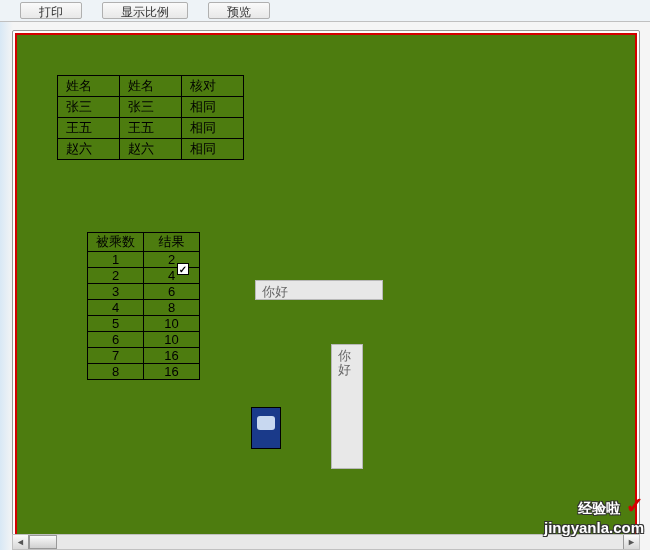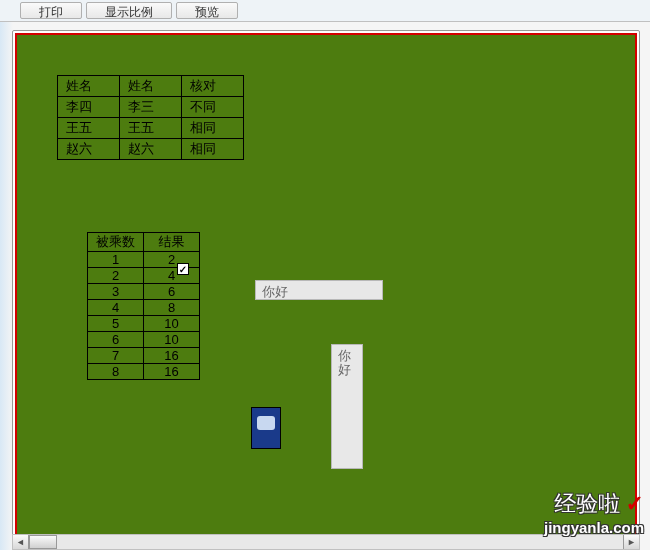--- a/index.html
+++ b/index.html
@@ -7,21 +7,21 @@
       font-family: "Microsoft YaHei", "SimSun", sans-serif;
       font-size: 12px;
       background: linear-gradient(to right, #d8e8f5 0%, #f5f5f5 2%);
       width: 650px;
       height: 550px;
       overflow: hidden;
       position: relative;
     }
     .toolbar {
       display: flex;
-      gap: 4px;
+      gap: 20px;
       padding: 2px 20px;
       background: #eef3f7;
       border-bottom: 1px solid #c0c0c0;
       height: 22px;
     }
     .tool-btn {
       background: linear-gradient(to bottom, #fafafa, #e8e8e8);
       border: 1px solid #b0b0b0;
       border-radius: 2px;
       padding: 1px 18px;
@@ -157,22 +157,22 @@
       background: linear-gradient(to bottom,#fafafa,#d0d0d0);
       border: 1px solid #999;
     }
     .watermark {
       position: absolute;
       bottom: 14px;
       right: 6px;
       text-align: right;
     }
     .wm-top {
-      font-size: 22px;
-      font-weight: normal;
+      font-size: 14px;
+      font-weight: bold;
       color: #fff;
       text-shadow: 1px 1px 0 #333, -1px -1px 0 #333, 1px -1px 0 #333, -1px 1px 0 #333;
       display:inline-block;
     }
     .wm-check {
       color: #d40000;
       font-size: 22px;
       font-weight: bold;
       display:inline-block;
       margin-left:2px;
@@ -197,23 +197,23 @@
   <div class="content-inner">
 
     <table class="table1">
       <tbody>
           <tr>
         <td>姓名</td>
         <td>姓名</td>
         <td>核对</td>
       </tr>
       <tr>
-            <td>李四</td>
-            <td>李三</td>
-            <td>不同</td>
+            <td>张三</td>
+            <td>张三</td>
+            <td>相同</td>
           </tr>
       <tr>
             <td>王五</td>
             <td>王五</td>
             <td>相同</td>
           </tr>
       <tr>
             <td>赵六</td>
             <td>赵六</td>
             <td>相同</td>

